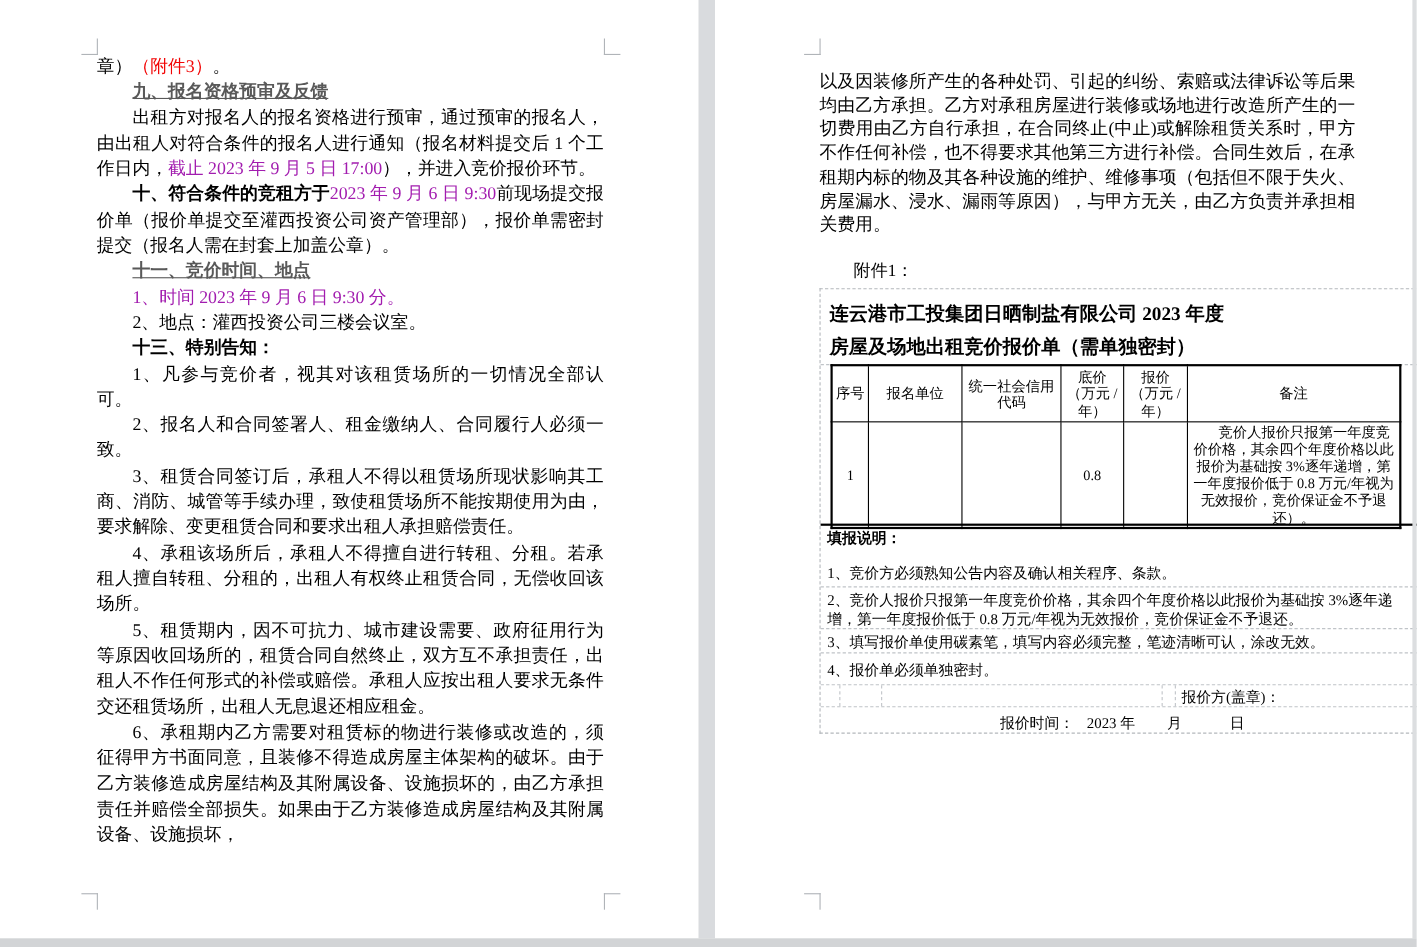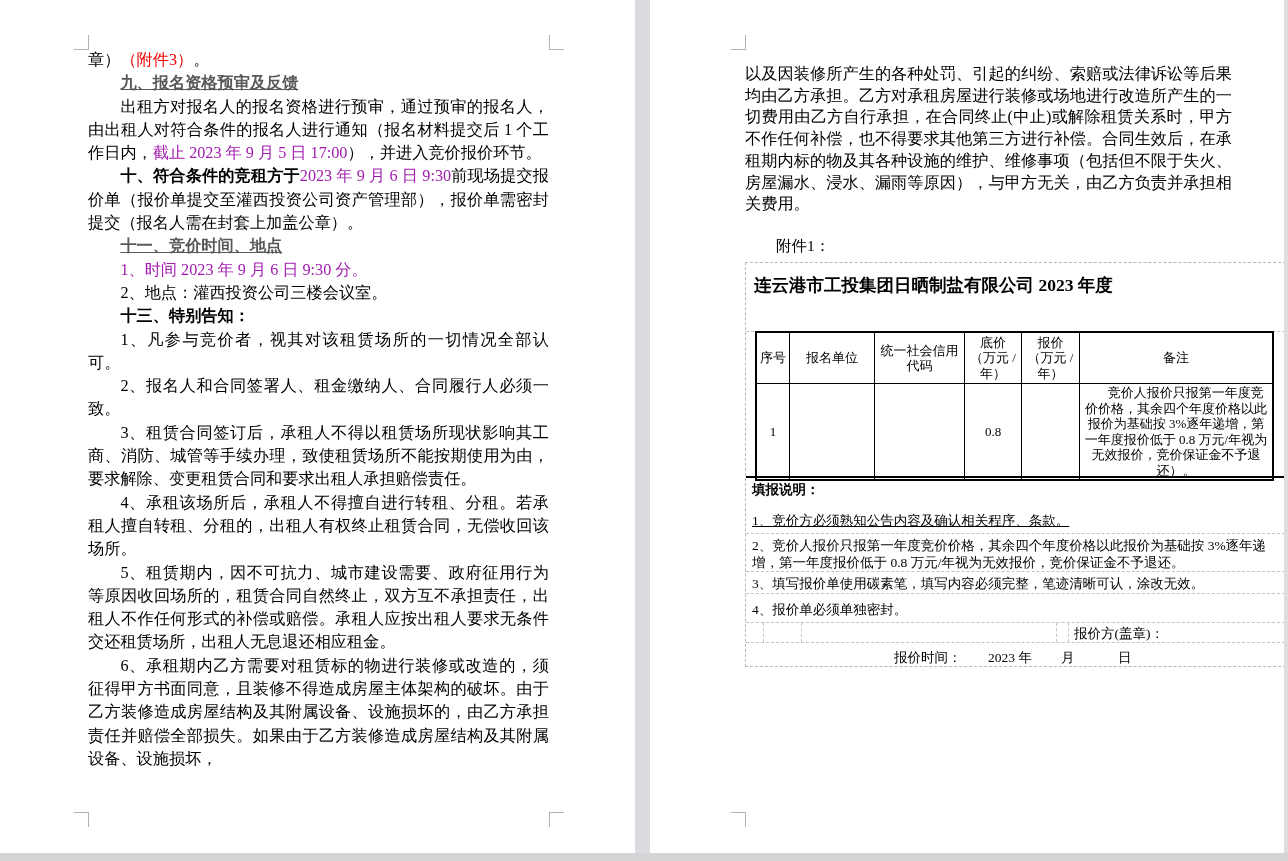--- a/index.html
+++ b/index.html
@@ -53,25 +53,25 @@
   .notes{position:absolute;left:0;top:213px;width:544px;height:192px;border-top:2px solid #000;box-sizing:border-box;}
   .nrow{position:relative;box-sizing:border-box;border-bottom:1px dashed #c0c4c8;
     font-size:13.5px;line-height:17px;}
   .nrow.r1{height:56px;}
   .nrow.r2{height:38px;padding:3px 4px 0 6px;}
   .nrow.r3{height:22px;padding:3px 4px 0 6px;}
   .nrow.r4{height:29px;padding:7px 4px 0 6px;}
   .nrow.r5{height:20px;}
   .nrow.r6{height:27px;border-bottom:none;}
   .notes-title{position:absolute;left:6px;top:3px;font-weight:bold;}
-  .note1{position:absolute;left:6px;bottom:4px;text-decoration:underline;}
+  .note1{position:absolute;left:6px;bottom:4px;}
   .vdash{position:absolute;top:0;bottom:0;width:0;border-left:1px dashed #c0c4c8;}
   .sign-label{position:absolute;left:328px;top:2px;}
   .date-item{position:absolute;top:6px;}
-  .dt-label{left:148px;}
+  .dt-label{left:163px;}
   .dt-year{left:242px;}
   .dt-month{left:315px;}
   .dt-day{left:372px;}
 </style>
 </head>
 <body>
 
 <div class="page left">
   <div class="cmark tl" style="left:74px;top:23px;"></div>
   <div class="cmark tr" style="left:549px;top:23px;"></div>
@@ -102,20 +102,21 @@
 
   <div class="textcol col-right">
     <p class="noindent">以及因装修所产生的各种处罚、引起的纠纷、索赔或法律诉讼等后果均由乙方承担。乙方对承租房屋进行装修或场地进行改造所产生的一切费用由乙方自行承担，在合同终止(中止)或解除租赁关系时，甲方不作任何补偿，也不得要求其他第三方进行补偿。合同生效后，在承租期内标的物及其各种设施的维护、维修事项（包括但不限于失火、房屋漏水、浸水、漏雨等原因），与甲方无关，由乙方负责并承担相关费用。</p>
   </div>
 
   <div class="attach-label">附件1：</div>
 
   <div class="attach-box">
     <div class="attach-title">
       <div>连云港市工投集团日晒制盐有限公司 2023 年度</div>
+      <div>房屋及场地出租竞价报价单（需单独密封）</div>
     </div>
     <div class="title-divider"></div>
 
     <table class="qtable">
       <tbody>
         <tr class="hdr">
           <td style="width:28px;">序号</td>
           <td style="width:80px;">报名单位</td>
           <td style="width:85px;">统一社会信用代码</td>
           <td style="width:52px;">底价 （万元 /年）</td>

